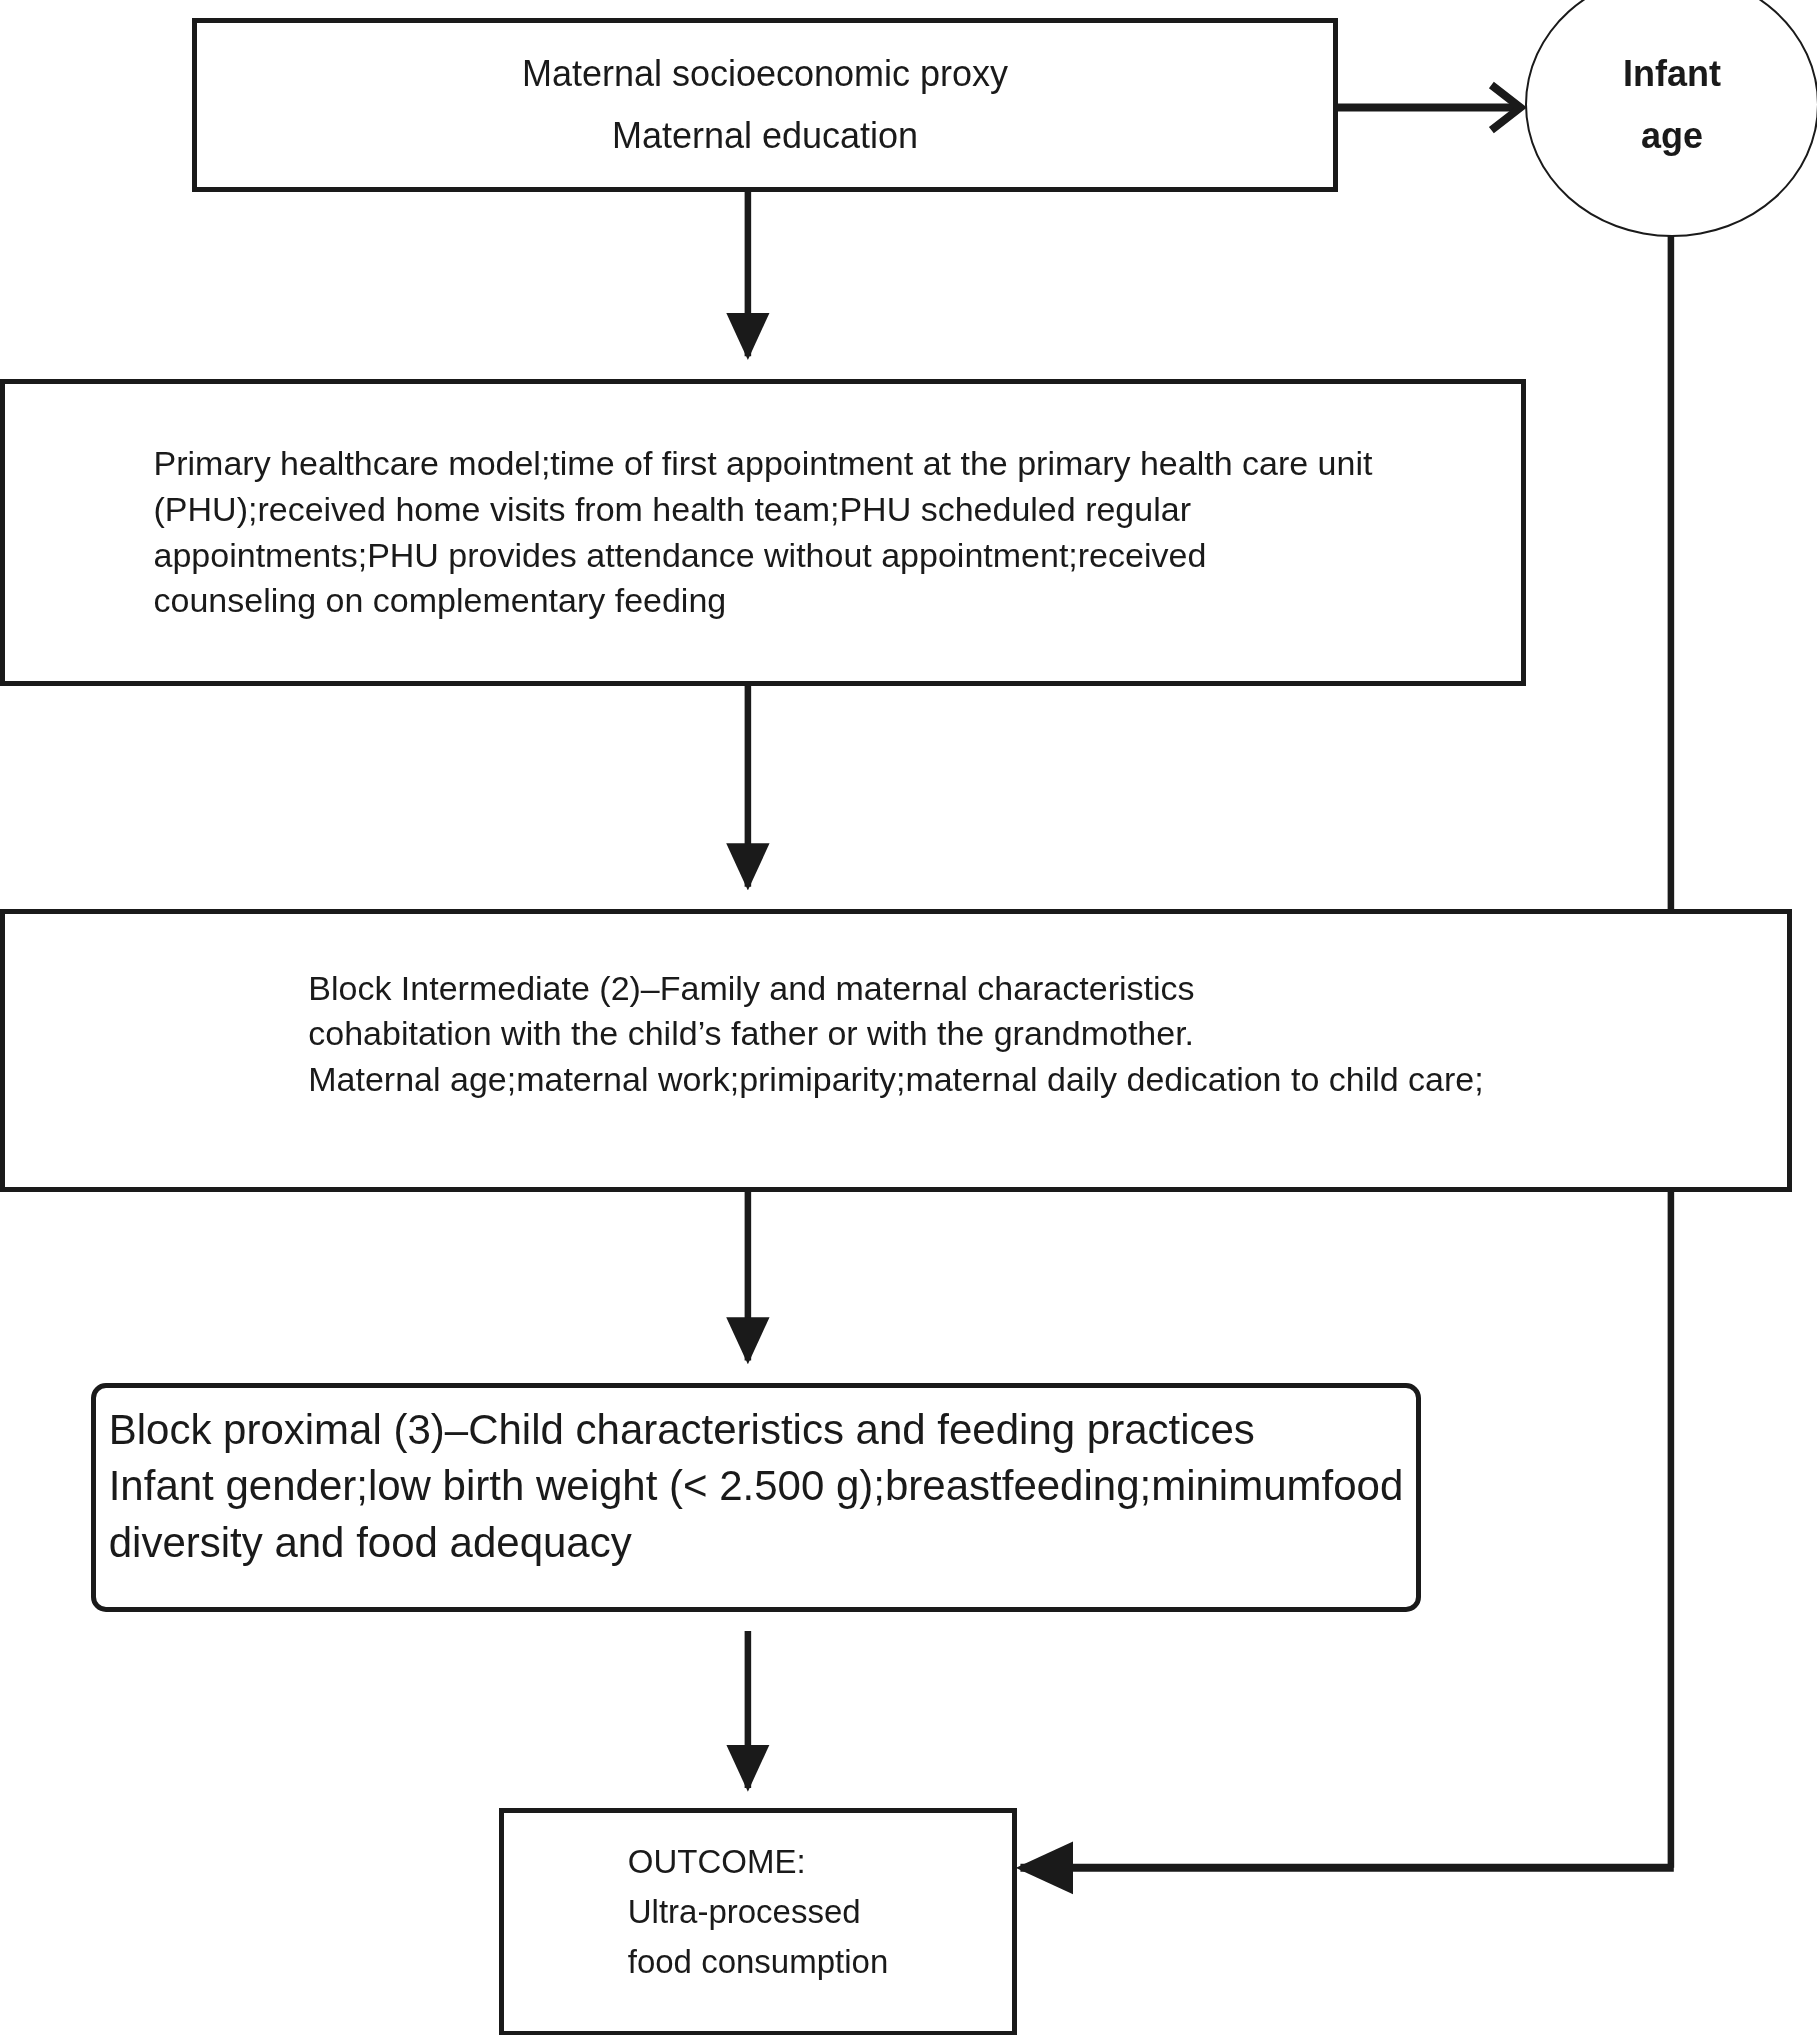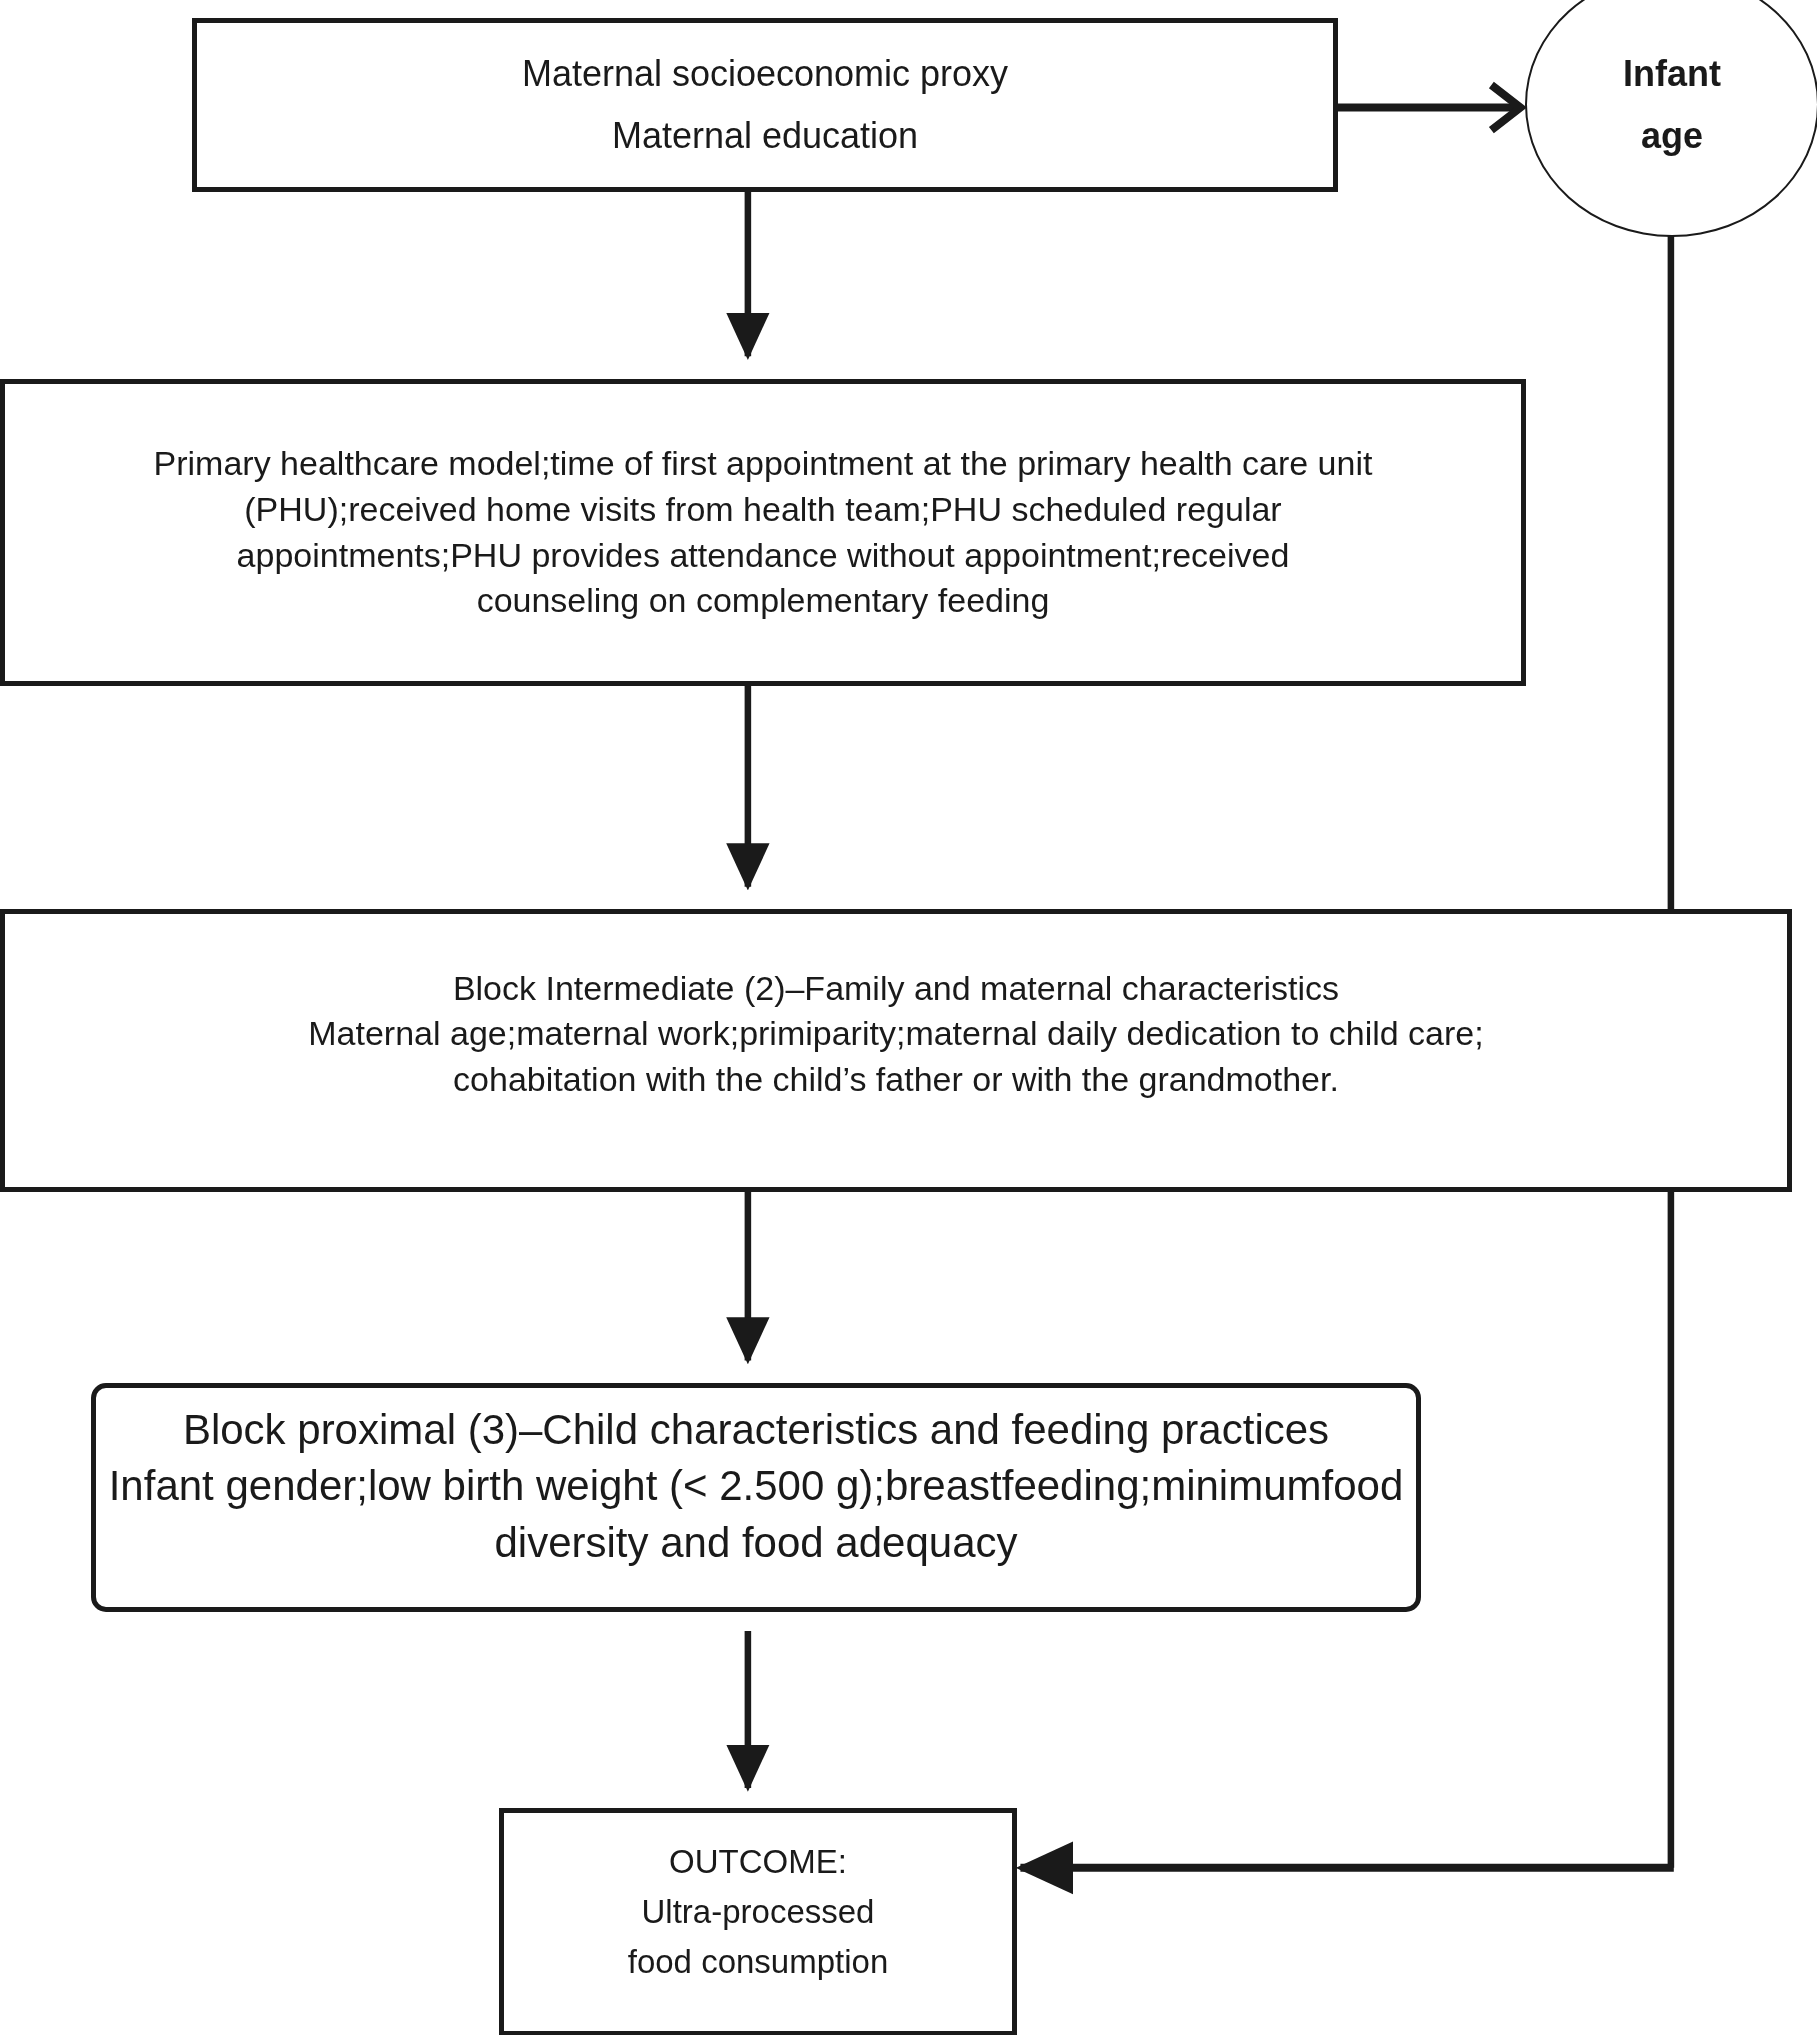--- a/index.html
+++ b/index.html
@@ -26,21 +26,21 @@
   }
   .node-box {
     position: absolute;
     box-sizing: border-box;
     border: 5.1px solid #1a1a1a;
     background: #ffffff;
     display: flex;
     flex-direction: column;
     align-items: center;
     justify-content: center;
-    text-align: center;
+    text-align: left;
     color: #1a1a1a;
   }
   .node-line {
     display: block;
     white-space: pre;
   }
 
   
   #box-maternal {
     left: 192px;
@@ -171,22 +171,22 @@
       <span class="node-line">Primary healthcare model;time of first appointment at the primary health care unit</span>
       <span class="node-line">(PHU);received home visits from health team;PHU scheduled regular</span>
       <span class="node-line">appointments;PHU provides attendance without appointment;received</span>
       <span class="node-line">counseling on complementary feeding</span>
     </div>
   </div>
 
   <div class="node-box" id="box-intermediate">
     <div class="inner">
       <span class="node-line">Block Intermediate (2)–Family and maternal characteristics</span>
+      <span class="node-line">cohabitation with the child’s father or with the grandmother.</span>
       <span class="node-line">Maternal age;maternal work;primiparity;maternal daily dedication to child care;</span>
-      <span class="node-line">cohabitation with the child’s father or with the grandmother.</span>
     </div>
   </div>
 
   <div class="node-box" id="box-proximal">
     <div class="inner">
       <span class="node-line">Block proximal (3)–Child characteristics and feeding practices</span>
       <span class="node-line">Infant gender;low birth weight (&lt; 2.500 g);breastfeeding;minimumfood</span>
       <span class="node-line">diversity and food adequacy</span>
     </div>
   </div>

